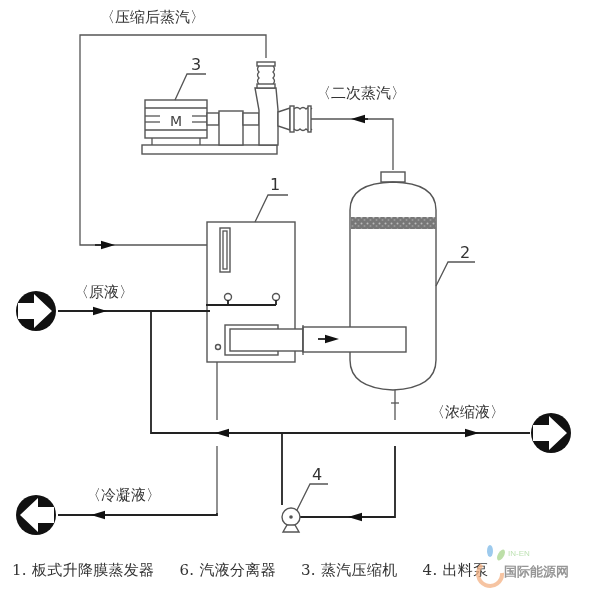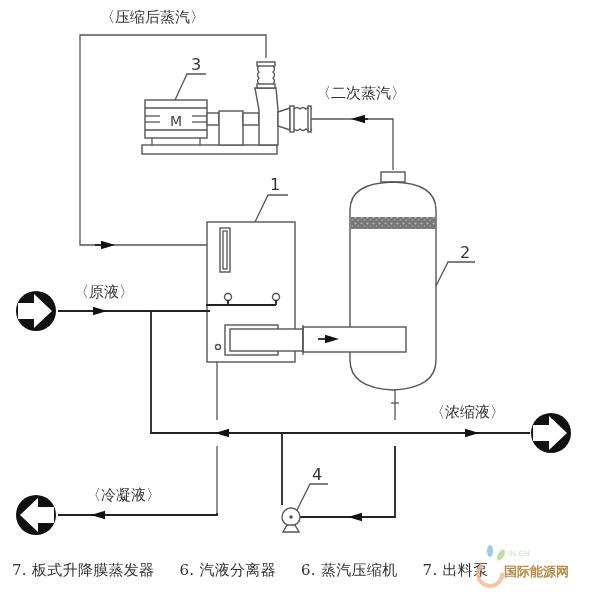--- a/index.html
+++ b/index.html
@@ -6,21 +6,21 @@
     body { width: 600px; height: 593px; position: relative; overflow: hidden; font-family: "DejaVu Serif", serif; }
     #diagram { position: absolute; left: 0; top: 0; width: 600px; height: 593px; }
     .lbl { font-family: "DejaVu Serif", serif; font-size: 15px; fill: #333333; }
     .num { font-family: "DejaVu Sans", sans-serif; font-size: 16px; fill: #333333; }
     .line { stroke: #222222; stroke-width: 1.8; fill: none; }
     .thin { stroke: #555555; stroke-width: 1.3; fill: none; }
     .equip { stroke: #555555; stroke-width: 1.4; fill: #ffffff; }
     .caption { position: absolute; left: 12px; top: 561px; font-family: "DejaVu Serif", serif; font-size: 15px; color: #333333; white-space: nowrap; letter-spacing: 0.3px; }
     .caption span { margin-right: 20px; }
     .watermark { position: absolute; left: 472px; top: 543px; width: 120px; height: 46px; opacity: 0.75; }
-    .watermark .wm-text { position: absolute; left: 32px; top: 20px; font-family: Liberation Mono, monospace; font-size: 13px; color: #a16207; font-weight: bold; }
+    .watermark .wm-text { position: absolute; left: 32px; top: 20px; font-family: Liberation Mono, monospace; font-size: 13px; color: #737373; font-weight: bold; }
     .watermark .wm-sub { position: absolute; left: 36px; top: 6px; font-family: Liberation Sans, sans-serif; font-size: 8px; color: #a8d89a; }
   </style>
 </head>
 <body>
 
 <svg id="diagram" viewBox="0 0 600 593" xmlns="http://www.w3.org/2000/svg">
   <defs>
     <marker id="arr" viewBox="0 0 10 10" refX="5" refY="5" markerWidth="8" markerHeight="8" orient="auto">
       <path d="M0,2 L10,5 L0,8 z" fill="#111"></path>
     </marker>
@@ -158,24 +158,24 @@
     <line x1="110" y1="515" x2="98" y2="515" class="line" marker-end="url(#arr)"></line>
   </g>
   <text class="lbl" x="86" y="500">〈冷凝液〉</text>
   <g>
     <circle cx="36" cy="515" r="20" fill="#111"></circle>
     <path d="M54,507 L38,507 L38,498 L20,515 L38,532 L38,523 L54,523 Z" fill="#fff"></path>
   </g>
 </svg>
 
 <div class="caption">
-  <span>7. 板式升降膜蒸发器</span>
+  <span>1. 板式升降膜蒸发器</span>
   <span>6. 汽液分离器</span>
-  <span>6. 蒸汽压缩机</span>
-  <span>7. 出料泵</span>
+  <span>3. 蒸汽压缩机</span>
+  <span>4. 出料泵</span>
 </div>
 
 <div class="watermark">
   <svg width="40" height="46" viewBox="0 0 40 46">
     <ellipse cx="18" cy="8" rx="3" ry="6" fill="#7db9e8"></ellipse>
     <ellipse cx="29" cy="12" rx="3" ry="6" fill="#a7d58c" transform="rotate(30 29 12)"></ellipse>
     <path d="M10,22 A12,12 0 1 0 30,30" stroke="#f4b183" stroke-width="4" fill="none"></path>
   </svg>
   <span class="wm-sub">IN-EN</span>
   <span class="wm-text">国际能源网</span>

